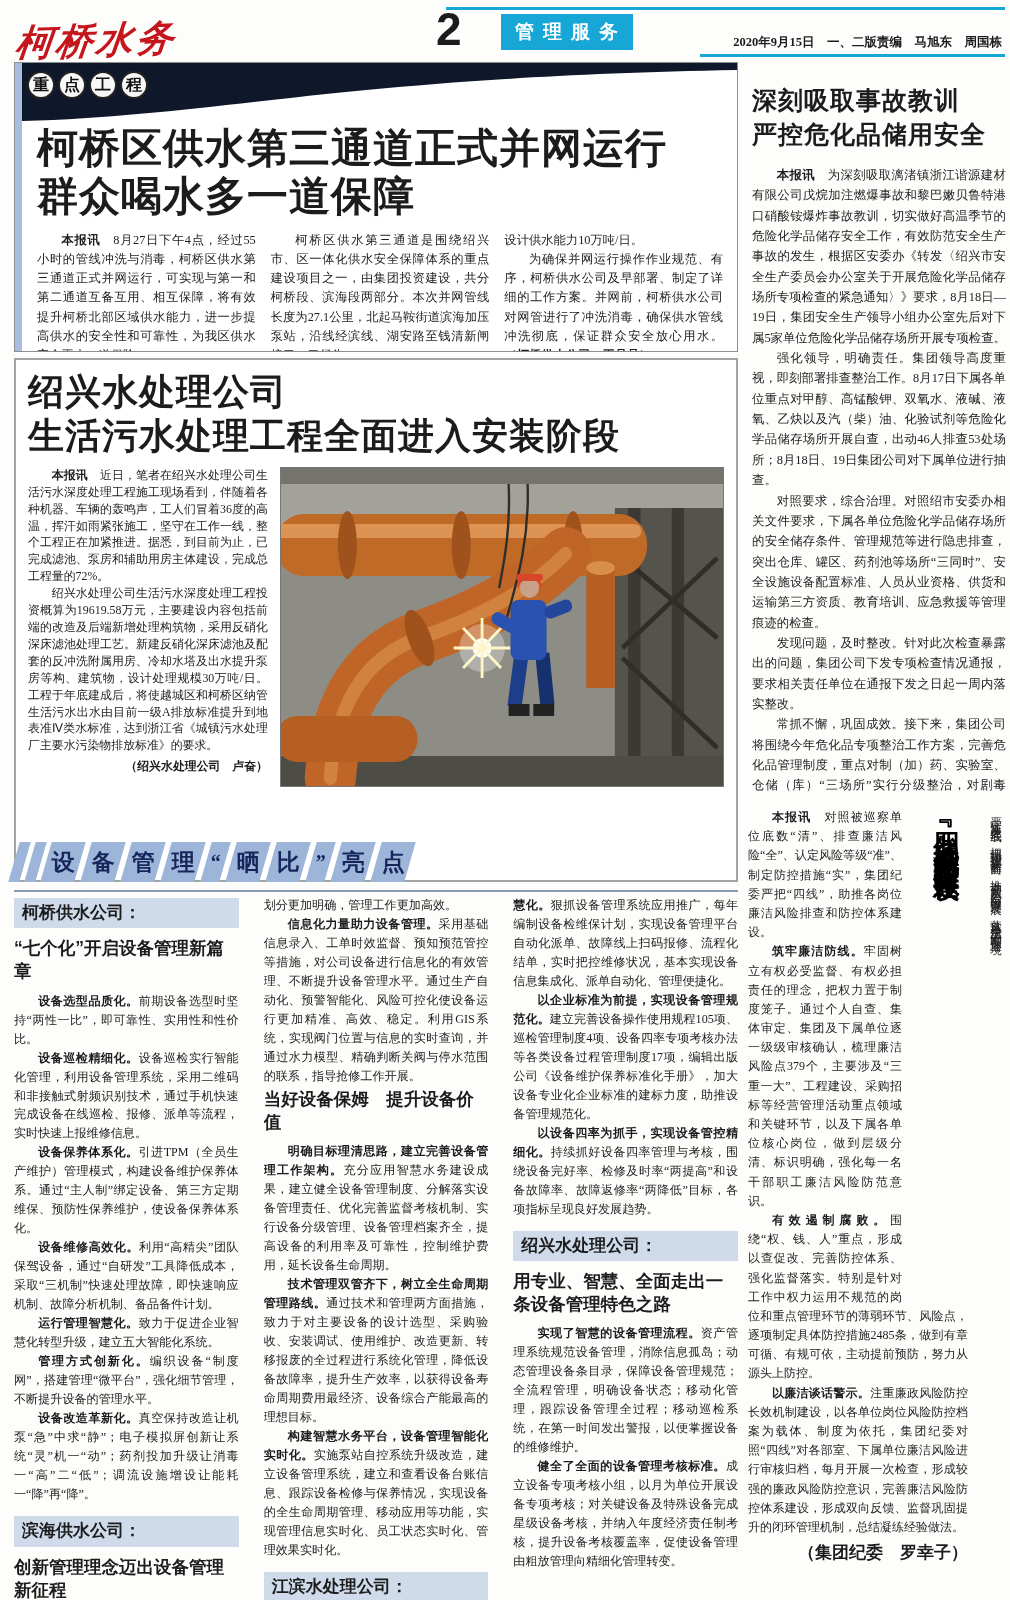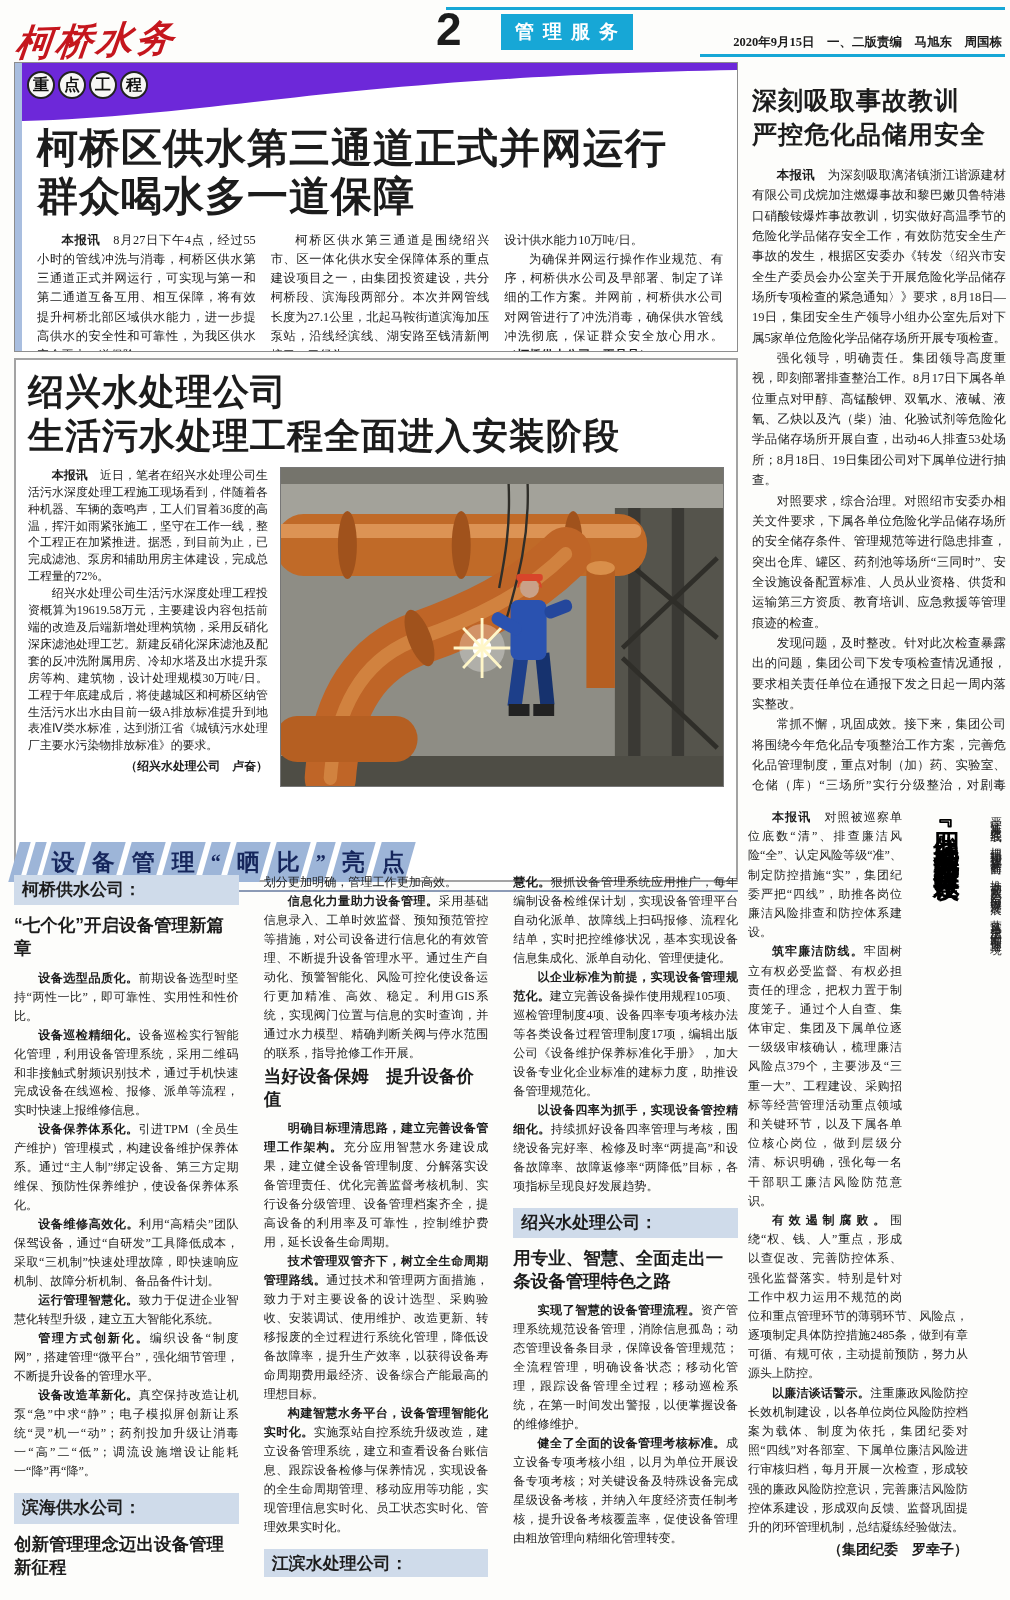--- a/index.html
+++ b/index.html
@@ -21,21 +21,21 @@
   .section-box {
     position:absolute; left:501px; top:14px; background:#17a7d6; color:#fff;
     font-family:"Liberation Sans",sans-serif; font-weight:bold; font-size:19px;
     letter-spacing:9px; padding:5px 6px 5px 14px;
   }
   .date-line { position:absolute; right:8px; top:34px; font-size:12.5px; font-weight:bold; }
   .rule-bottom { position:absolute; left:700px; top:54px; right:5px; height:3px; background:#17a7d6; }
   
   .art1 { position:absolute; left:14px; top:62px; width:724px; height:290px; border:1px solid #8d8d8d; background:#fff; overflow:hidden; }
   .art1-band { position:absolute; left:0; top:0; width:7px; height:100%; background:#a9bedf; }
-  .art1-banner { position:relative; height:58px; background:#6d28d9; overflow:hidden; }
+  .art1-banner { position:relative; height:58px; background:#0f172a; overflow:hidden; }
   .art1-banner svg { position:absolute; left:0; top:0; }
   .badge { position:absolute; left:12px; top:8px; }
   .badge span {
     display:inline-flex; width:28px; height:28px; border-radius:50%;
     background:#f7f7f5; border:2px solid #222; color:#111; align-items:center;
     justify-content:center; font-weight:bold; font-size:16px; margin-right:3px;
     font-family:"Liberation Sans",sans-serif;
   }
   .art1-title { padding:4px 10px 0 22px; font-family:"Liberation Sans",sans-serif; font-weight:900; font-size:41px; line-height:1.17; letter-spacing:1px; }
   .art1-cols { display:flex; gap:15px; padding:10px 14px 0 22px; font-size:12.3px; line-height:1.56; text-align:justify; }
@@ -47,33 +47,33 @@
   .art2 { position:absolute; left:14px; top:358px; width:724px; height:524px; border:2px solid #a3a3a3; background:#fff; padding:10px 12px; overflow:hidden; }
   .art2-title { font-family:"Liberation Sans",sans-serif; font-weight:900; font-size:36px; line-height:1.22; letter-spacing:1px; }
   .art2-body { display:flex; gap:12px; margin-top:9px; }
   .art2-text { width:240px; font-size:11.9px; line-height:1.42; text-align:justify; }
   .art2-text .sig { text-align:right; text-indent:0; margin-top:4px; font-weight:bold; }
   .art2-photo { flex:1; height:320px; position:relative; border:1px solid #777; background:#8e8d85; overflow:hidden; }
   
   .art3 { position:absolute; left:752px; top:84px; width:254px; height:714px; overflow:hidden; }
   .art3-title { font-family:"Liberation Sans",sans-serif; font-weight:900; font-size:25px; line-height:1.34; margin-bottom:14px; letter-spacing:1px; }
   .art3 .blk, .art4 .blk { font-size:12.4px; line-height:1.64; text-align:justify; text-indent:2em; }
-  .art3 .sig, .art4 .sig { text-align:right; text-indent:0; font-weight:bold; font-size:14px; margin-top:4px; }
+  .art3 .sig, .art4 .sig { text-align:right; text-indent:0; font-weight:bold; font-size:17px; margin-top:4px; }
   
   .banner { position:absolute; left:14px; top:842px; width:724px; height:50px; border-bottom:2px solid #8b9ab5; display:flex; align-items:flex-start; }
   .banner .stripe { width:11px; height:40px; background:#9db5d8; transform:skewX(-16deg); margin-right:5px; }
   .banner .tile {
     width:34px; height:40px; background:#9db5d8; transform:skewX(-16deg);
     display:flex; align-items:center; justify-content:center; margin-right:6px;
   }
   .banner .tile i { font-style:normal; transform:skewX(16deg); font-weight:bold; font-size:23px; color:#16265c; font-family:"Liberation Serif",serif; }
   .banner .tile.q { width:19px; }
   .banner .tile.q i { font-size:20px; }
   
-  .showcase { position:absolute; left:14px; top:873px; width:724px; height:704px; display:flex; gap:25px; overflow:hidden; }
+  .showcase { position:absolute; left:14px; top:896px; width:724px; height:704px; display:flex; gap:25px; overflow:hidden; }
   .sc-col { flex:1; overflow:hidden; font-size:12.1px; line-height:1.57; text-align:justify; }
   .k-header {
     background:#cfdbea; font-family:"Liberation Sans",sans-serif; font-weight:bold;
     font-size:17px; padding:5px 8px; margin:12px 0 9px; text-indent:0 !important;
     text-align:left !important; line-height:1.2;
   }
   .sc-col .k-header:first-child { margin-top:2px; }
   .k-headline { font-family:"Liberation Sans",sans-serif; font-weight:900; font-size:17.5px; line-height:1.32; margin:2px 0 8px; text-indent:0 !important; text-align:left; }
   .k-para { text-indent:2em; }
   .k-cont { text-indent:0; }

